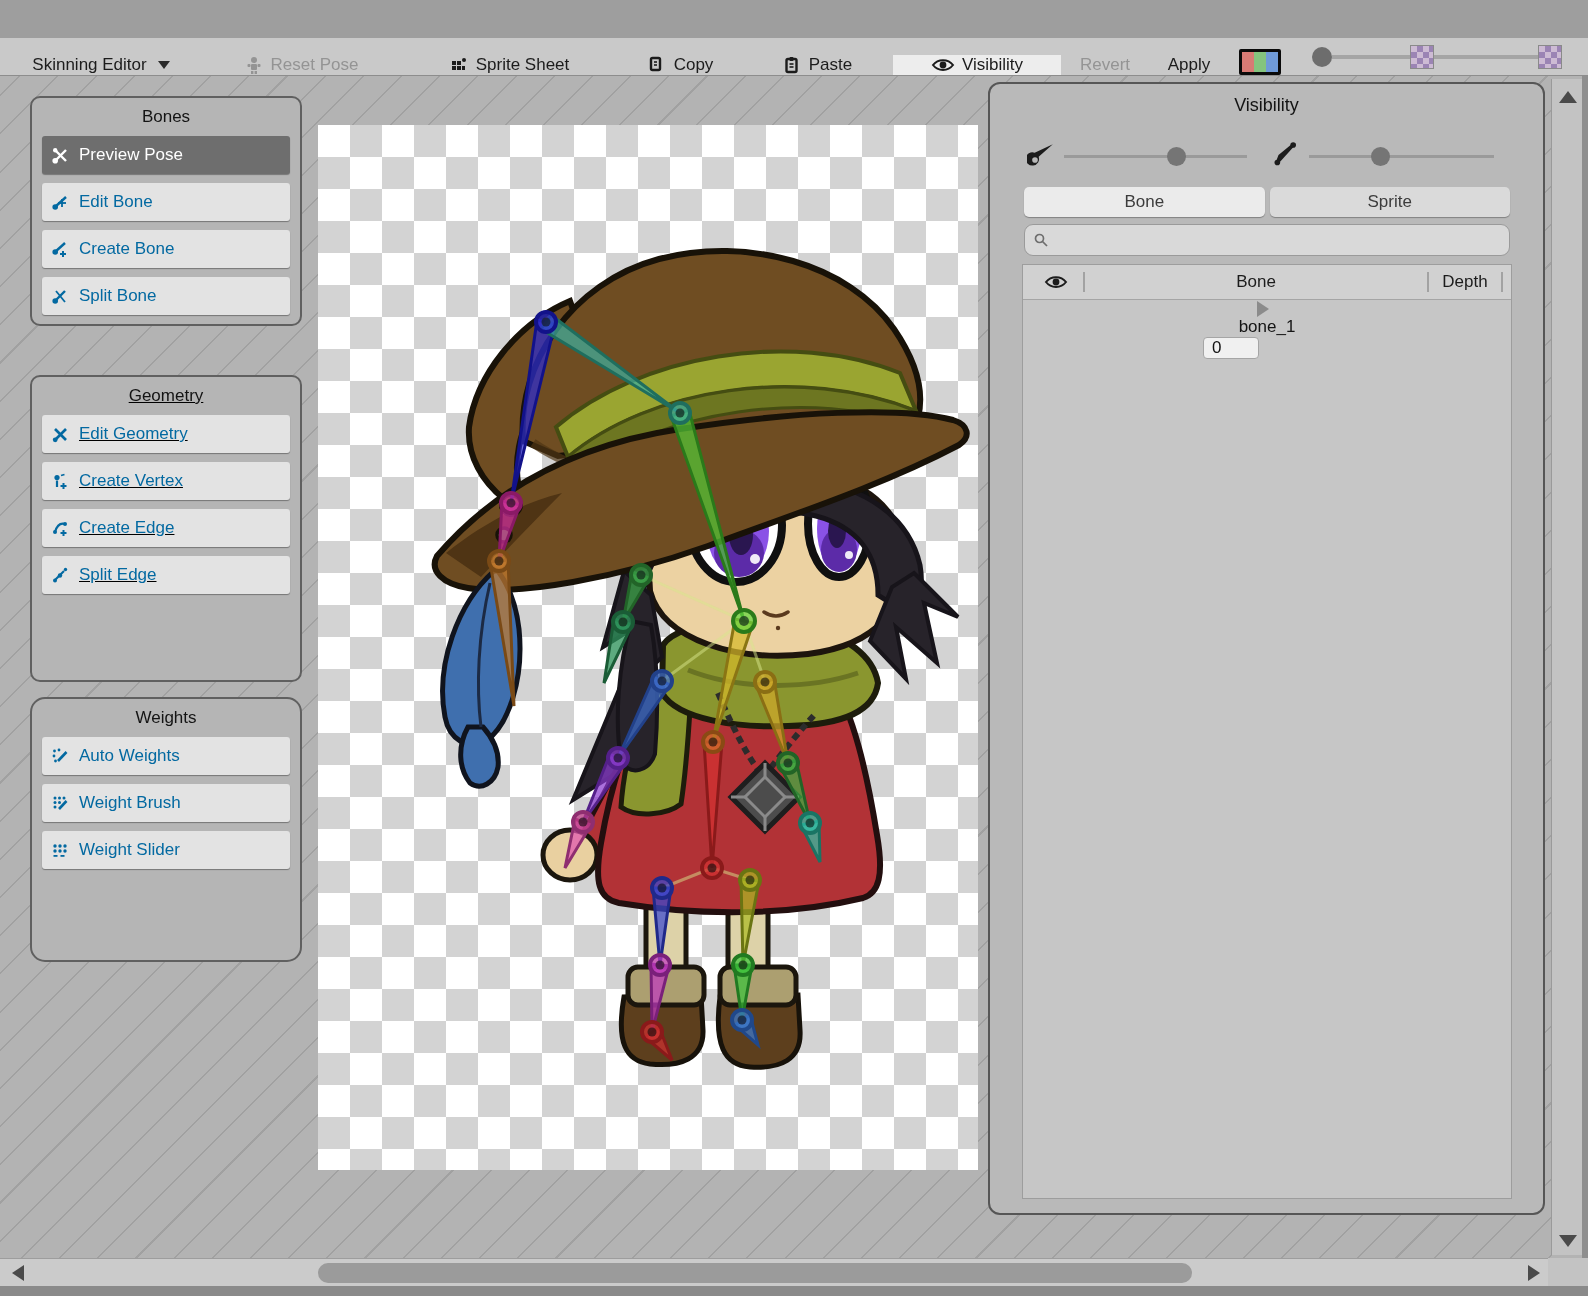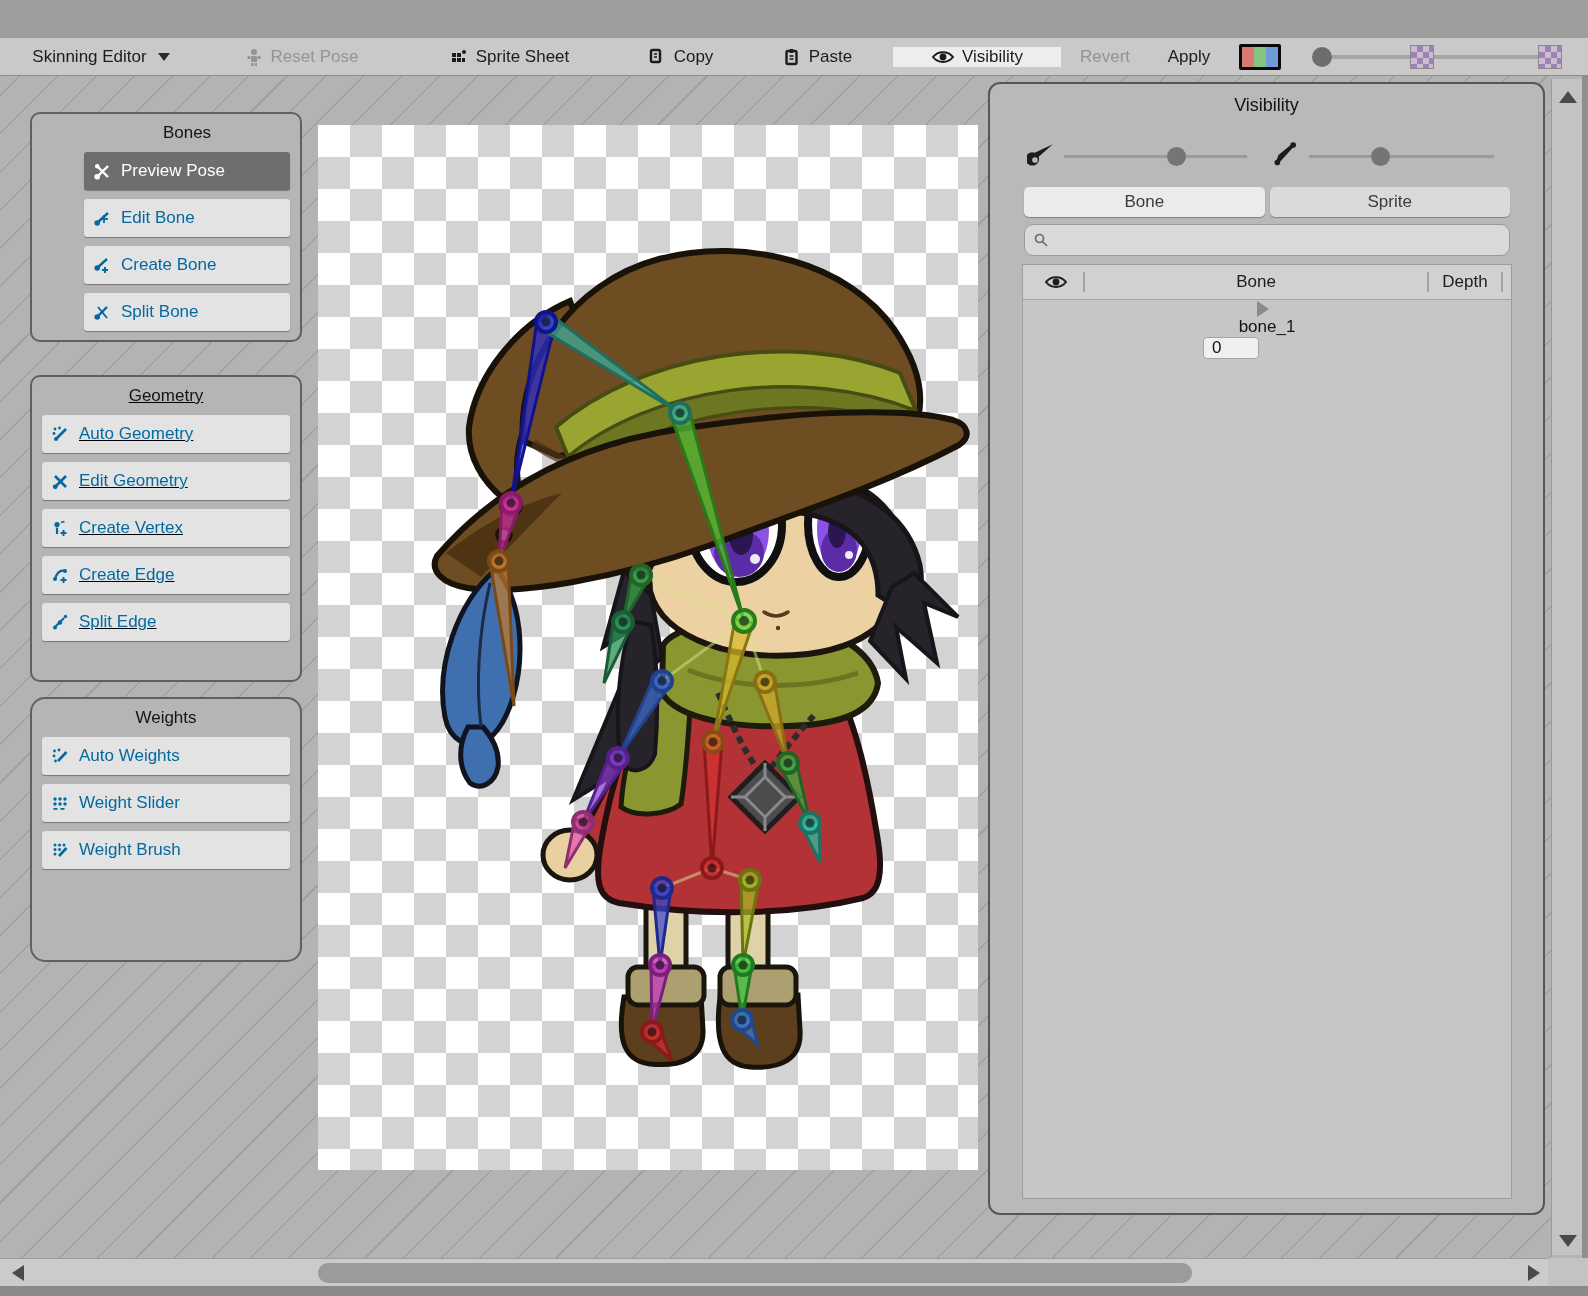--- a/index.html
+++ b/index.html
@@ -10,21 +10,21 @@
   .titlebar{position:absolute;top:0;left:0;right:0;height:38px;background:#9e9e9e;}
   .doc-tab{position:absolute;left:2px;top:0;width:174px;height:38px;background:#cbcbcb;
     border-radius:7px 7px 0 0;display:flex;align-items:center;justify-content:center;
     font-size:17px;color:#111;}
   .kebab{position:absolute;right:38px;top:7px;width:14px;height:28px;display:flex;flex-direction:column;
     align-items:center;justify-content:space-between;padding:2px 0;}
   .kebab i{width:5px;height:5px;border-radius:50%;background:#3c3c3c;}
 
   
   .toolbar{position:absolute;top:38px;left:0;right:0;height:38px;background:#c9c9c9;
-    border-bottom:1px solid #8d8d8d;display:flex;align-items:center;font-size:17px;color:#1c1c1c;}
+    border-bottom:1px solid #8d8d8d;display:flex;align-items:flex-end;font-size:17px;color:#1c1c1c;}
   .tb-item{display:flex;align-items:center;justify-content:center;gap:7px;white-space:nowrap;}
   .tb-sep{width:1px;background:#9f9f9f;}
   .tb-disabled{color:#949494;}
   .tb-active{background:#ededed;}
   .caret-down{width:0;height:0;border-left:6px solid transparent;border-right:6px solid transparent;
     border-top:8px solid #2a2a2a;margin-left:4px;}
   .color-btn{width:42px;height:26px;border:3px solid #0a0a0a;border-radius:2px;align-self:center;
     background:linear-gradient(90deg,#d87a74 0 34%,#84c47e 34% 67%,#6f9ad8 67%);}
   .mini-slider{display:flex;align-items:center;align-self:center;}
   .mini-knob{width:20px;height:20px;border-radius:50%;background:#6d6d6d;}
@@ -38,21 +38,21 @@
   .canvas{position:absolute;left:318px;top:49px;width:660px;height:1045px;
     background:repeating-conic-gradient(#d3d3d3 0% 25%,#ffffff 0% 50%) 0 0/64px 64px;}
 
   
   .panel{position:absolute;left:30px;width:272px;background:#b5b5b5;border:2px solid #606060;border-radius:10px;}
   .panel-title{text-align:center;font-size:17px;color:#141414;margin-top:9px;}
   .pbtn{height:38px;margin:9px 10px 0 10px;background:#e3e3e3;border-radius:3px;display:flex;align-items:center;
     padding:0 9px;gap:9px;font-size:17px;color:#0369a1;box-shadow:0 1px 1px rgba(0,0,0,.35);cursor:default;}
   .pbtn svg{flex:0 0 auto;}
   .pbtn.active{background:#6e6e6e;color:#fff;}
-  #panel-bones{top:36px;height:230px;padding-left:42px;}
+  #panel-bones{top:20px;height:230px;}
   #panel-geometry{top:299px;height:307px;text-decoration:underline;}
   #panel-weights{top:621px;height:265px;border-radius:15px;}
 
   
   .vis-panel{position:absolute;left:988px;top:6px;width:557px;height:1133px;background:#b9b9b9;
     border:2px solid #565656;border-radius:12px;}
   .vis-title{text-align:center;font-size:18px;color:#141414;margin-top:11px;}
   .vis-slider-row{position:absolute;top:55px;left:0;right:0;height:34px;}
   .vs-icon{position:absolute;top:0;}
   .vs-track{position:absolute;top:16px;height:3px;background:#9a9a9a;}
@@ -375,30 +375,20 @@
           <line x1="5" y1="4" x2="14" y2="15" stroke="currentColor" stroke-width="1.8"></line>
         </svg>
         <span>Split Bone</span>
       </div>
     </div>
 
     <div class="panel" id="panel-geometry">
       <div class="panel-title">Geometry</div>
       <div class="pbtn">
         <svg width="19" height="19" viewBox="0 0 19 19">
-          <circle cx="4" cy="4" r="1.4" fill="currentColor"></circle>
-            <circle cx="8.5" cy="3" r="1.4" fill="currentColor"></circle>
-          <circle cx="3" cy="8.5" r="1.4" fill="currentColor"></circle>
-          <line x1="5" y1="14" x2="15" y2="4" stroke="currentColor" stroke-width="2.6"></line>
-          <circle cx="5" cy="14" r="2" fill="currentColor"></circle>
-        </svg>
-        <span>Auto Geometry</span>
-      </div>
-      <div class="pbtn">
-        <svg width="19" height="19" viewBox="0 0 19 19">
           <line x1="4" y1="15" x2="15" y2="4" stroke="currentColor" stroke-width="2.6"></line>
           <line x1="4" y1="4" x2="15" y2="15" stroke="currentColor" stroke-width="2.6"></line>
           <circle cx="4.2" cy="14.8" r="2.4" fill="currentColor"></circle>
         </svg>
         <span>Edit Geometry</span>
       </div>
       <div class="pbtn">
         <svg width="19" height="19" viewBox="0 0 19 19">
           <circle cx="6" cy="5.5" r="2.6" fill="currentColor"></circle>
           <line x1="6" y1="8.5" x2="6" y2="15" stroke="currentColor" stroke-width="2.2"></line>
@@ -433,49 +423,49 @@
       <div class="panel-title">Weights</div>
       <div class="pbtn">
         <svg width="19" height="19" viewBox="0 0 19 19">
           <circle cx="3.5" cy="4" r="1.4" fill="currentColor"></circle>
             <circle cx="8" cy="3" r="1.4" fill="currentColor"></circle>
           <circle cx="3" cy="9" r="1.4" fill="currentColor"></circle>
             <circle cx="4.5" cy="14" r="1.4" fill="currentColor"></circle>
           <line x1="7" y1="14" x2="15.5" y2="5" stroke="currentColor" stroke-width="2.6"></line>
         </svg>
         <span>Auto Weights</span>
+      </div>
+      <div class="pbtn">
+        <svg width="19" height="19" viewBox="0 0 19 19">
+          <g fill="currentColor">
+            <circle cx="4" cy="4" r="1.5"></circle>
+              <circle cx="8.5" cy="4" r="1.5"></circle>
+              <circle cx="13" cy="4" r="1.5"></circle>
+            <circle cx="4" cy="8.5" r="1.5"></circle>
+              <circle cx="8.5" cy="8.5" r="1.5"></circle>
+            <circle cx="4" cy="13" r="1.5"></circle>
+          </g>
+          <line x1="8" y1="15" x2="15.5" y2="7" stroke="currentColor" stroke-width="2.6"></line>
+        </svg>
+        <span>Weight Brush</span>
       </div>
       <div class="pbtn">
         <svg width="19" height="19" viewBox="0 0 19 19">
           <g fill="currentColor">
             <circle cx="4" cy="5" r="1.7"></circle>
               <circle cx="9" cy="5" r="1.7"></circle>
               <circle cx="14" cy="5" r="1.7"></circle>
             <circle cx="4" cy="10" r="1.7"></circle>
               <circle cx="9" cy="10" r="1.7"></circle>
               <circle cx="14" cy="10" r="1.7"></circle>
             <rect x="2.5" y="14" width="4" height="1.8"></rect>
               <rect x="9.5" y="14" width="4" height="1.8"></rect>
           </g>
         </svg>
         <span>Weight Slider</span>
-      </div>
-      <div class="pbtn">
-        <svg width="19" height="19" viewBox="0 0 19 19">
-          <g fill="currentColor">
-            <circle cx="4" cy="4" r="1.5"></circle>
-              <circle cx="8.5" cy="4" r="1.5"></circle>
-              <circle cx="13" cy="4" r="1.5"></circle>
-            <circle cx="4" cy="8.5" r="1.5"></circle>
-              <circle cx="8.5" cy="8.5" r="1.5"></circle>
-            <circle cx="4" cy="13" r="1.5"></circle>
-          </g>
-          <line x1="8" y1="15" x2="15.5" y2="7" stroke="currentColor" stroke-width="2.6"></line>
-        </svg>
-        <span>Weight Brush</span>
       </div>
     </div>
 
     <div class="vis-panel">
       <div class="vis-title">Visibility</div>
 
       <div class="vis-slider-row">
         <svg class="vs-icon" style="left:37px" width="30" height="32" viewBox="0 0 18 18">
           <path d="M15.5 2.5 L7 10 A4 4 0 1 1 4.6 7.6 Z" fill="#1c1c1c"></path>
           <circle cx="4.8" cy="12" r="1.7" fill="#b9b9b9"></circle>

